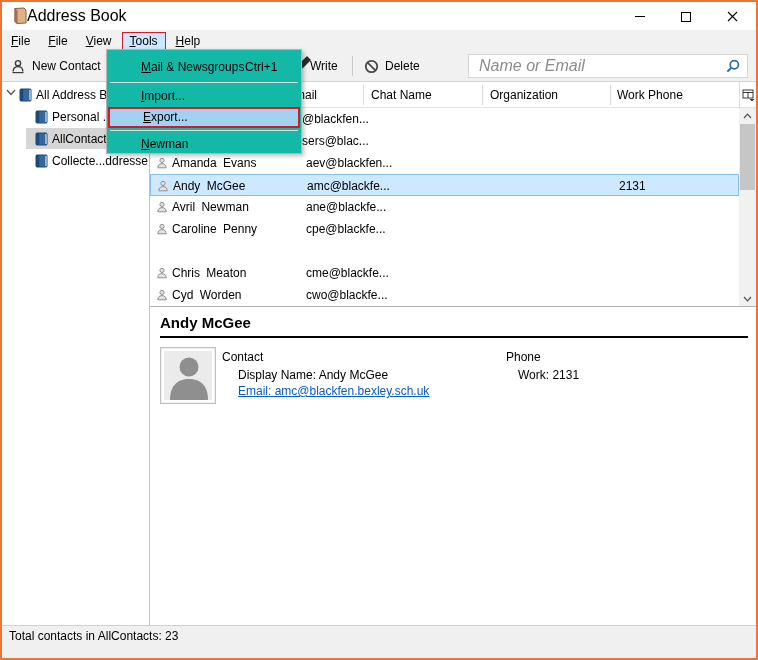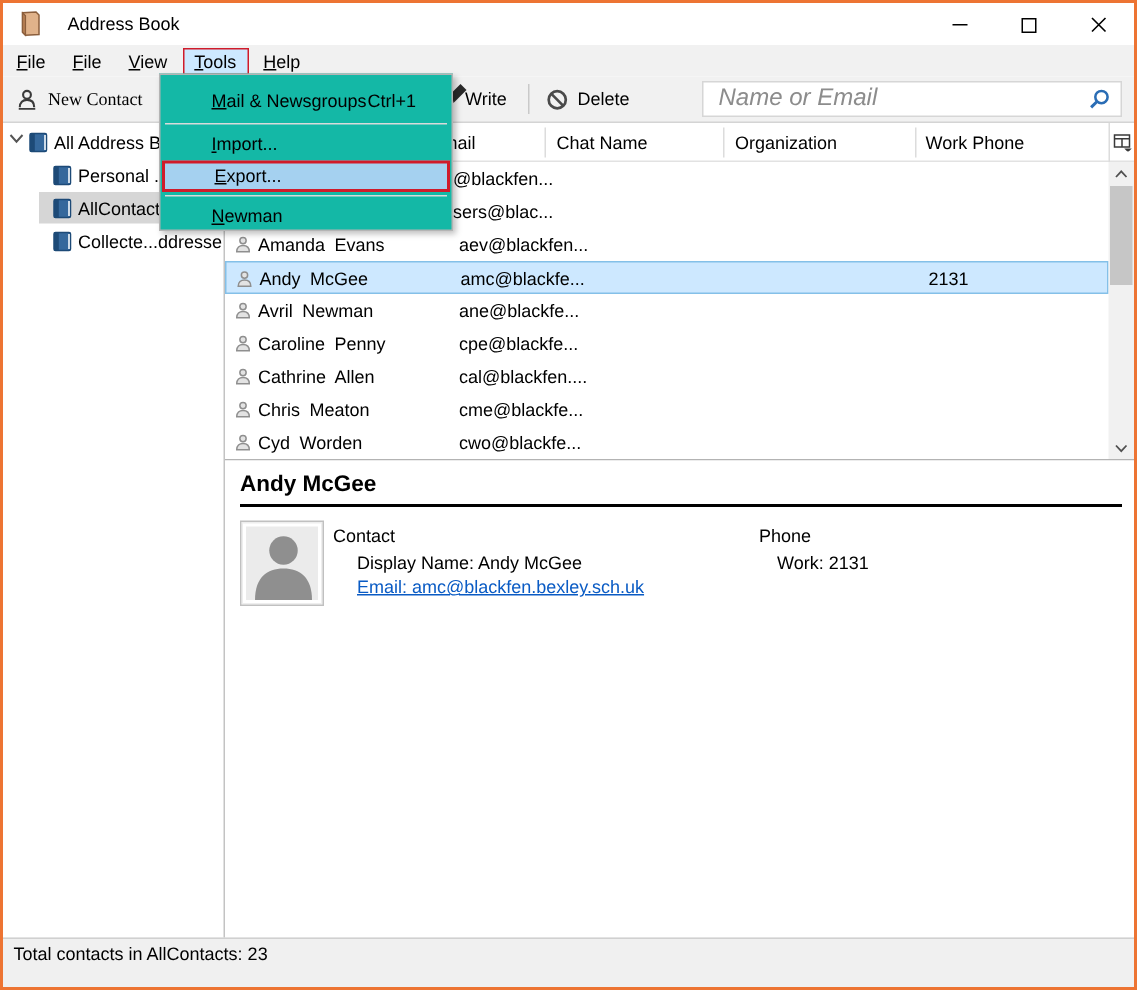--- a/index.html
+++ b/index.html
@@ -3,21 +3,21 @@
 <meta charset="utf-8">
 <style>
   * { margin:0; padding:0; box-sizing:border-box; }
   html,body { width:758px; height:660px; }
   body { font-family:"Liberation Sans","DejaVu Sans",sans-serif; font-size:12px; color:#000; }
   #win { position:relative; width:758px; height:660px; border:2px solid #ed7433; background:#fff; overflow:hidden; }
 
   
   .titlebar { position:absolute; left:0; top:0; right:0; height:28px; background:#fff; }
   .app-icon { position:absolute; left:9px; top:5px; width:18px; height:18px; }
-  .title-text { position:absolute; left:43px; top:0; line-height:28px; font-size:12px; }
+  .title-text { position:absolute; left:25px; top:0; line-height:28px; font-size:16px; }
   .capbtn { position:absolute; top:0; width:46px; height:29px; display:flex; align-items:center; justify-content:center; }
   .cap-min { left:615px; } .cap-max { left:661px; } .cap-close { left:707px; }
   .min-glyph { width:10px; height:1px; background:#000; }
   .max-glyph { width:10px; height:10px; border:1px solid #000; }
 
   
   .menubar { position:absolute; left:0; top:28px; right:0; height:21px; background:#f1f1f1; display:flex; align-items:center; padding-left:1px; }
   .menu-item { display:inline-block; padding:2px 8px; margin-right:2px; }
   .menu-item::first-letter { text-decoration:underline; }
   .menu-item.active { background:#cde9ff; border:1px solid #d01b2a; padding:1px 7px; }
@@ -117,21 +117,21 @@
 
   <div class="menubar">
     <span class="menu-item">File</span>
     <span class="menu-item">File</span>
     <span class="menu-item">View</span>
     <span class="menu-item active">Tools</span>
     <span class="menu-item">Help</span>
   </div>
 
   <div class="toolbar">
-    <div class="tb-btn" style="left:8px;font-family:Liberation Serif, serif;">
+    <div class="tb-btn" style="left:8px;">
       <svg width="16" height="15" viewBox="0 0 16 15">
         <circle cx="8" cy="4.2" r="2.6" fill="none" stroke="#3a3a3a" stroke-width="1.4"></circle>
         <path d="M3.2 12.5 C3.2 9.2 5.2 7.6 8 7.6 C10.8 7.6 12.8 9.2 12.8 12.5" fill="none" stroke="#3a3a3a" stroke-width="1.4"></path>
         <path d="M2.5 13.6 L13.5 13.6" stroke="#3a3a3a" stroke-width="1.2"></path>
       </svg>
       <span>New Contact</span>
     </div>
 
     <div class="tb-btn" style="left:308px;">
       <span>Write</span>
@@ -260,31 +260,20 @@
           <circle cx="6" cy="3.4" r="2.1" fill="#e3e3e3" stroke="#8f8f8f"></circle>
           <path d="M1.8 10.8 C1.8 8 3.6 6.6 6 6.6 C8.4 6.6 10.2 8 10.2 10.8 Z" fill="#e3e3e3" stroke="#8f8f8f"></path>
         </svg>
       <span class="nm">Caroline Penny</span>
       <span class="em">cpe@blackfe...</span>
       <span class="ch"></span>
       <span class="og"></span>
       <span class="wp"></span>
     </div>
 
-    <div class="lrow" style="top:132px;">
-      <svg class="picon" width="12" height="12" viewBox="0 0 12 12">
-          <circle cx="6" cy="3.4" r="2.1" fill="#e3e3e3" stroke="#8f8f8f"></circle>
-          <path d="M1.8 10.8 C1.8 8 3.6 6.6 6 6.6 C8.4 6.6 10.2 8 10.2 10.8 Z" fill="#e3e3e3" stroke="#8f8f8f"></path>
-        </svg>
-      <span class="nm">Cathrine Allen</span>
-      <span class="em">cal@blackfen....</span>
-      <span class="ch"></span>
-      <span class="og"></span>
-      <span class="wp"></span>
-    </div>
 
     <div class="lrow" style="top:176px;">
       <svg class="picon" width="12" height="12" viewBox="0 0 12 12">
           <circle cx="6" cy="3.4" r="2.1" fill="#e3e3e3" stroke="#8f8f8f"></circle>
           <path d="M1.8 10.8 C1.8 8 3.6 6.6 6 6.6 C8.4 6.6 10.2 8 10.2 10.8 Z" fill="#e3e3e3" stroke="#8f8f8f"></path>
         </svg>
       <span class="nm">Cyd Worden</span>
       <span class="em">cwo@blackfe...</span>
       <span class="ch"></span>
       <span class="og"></span>

